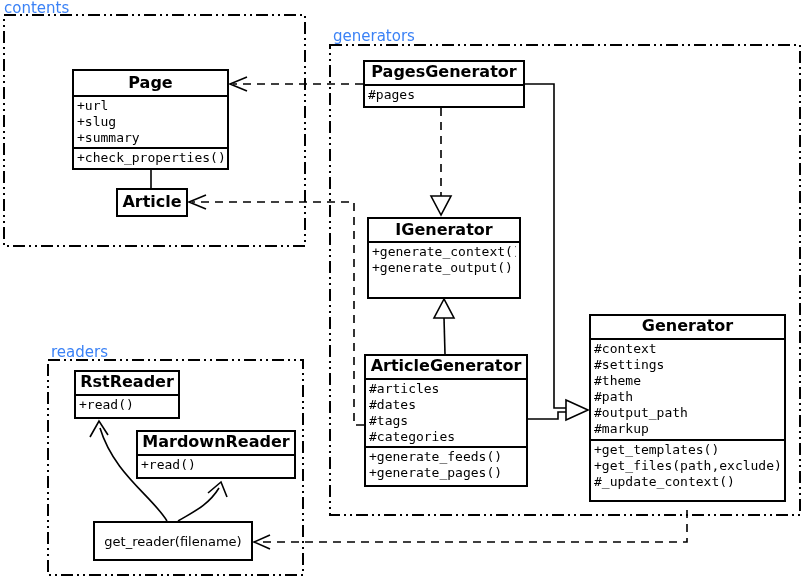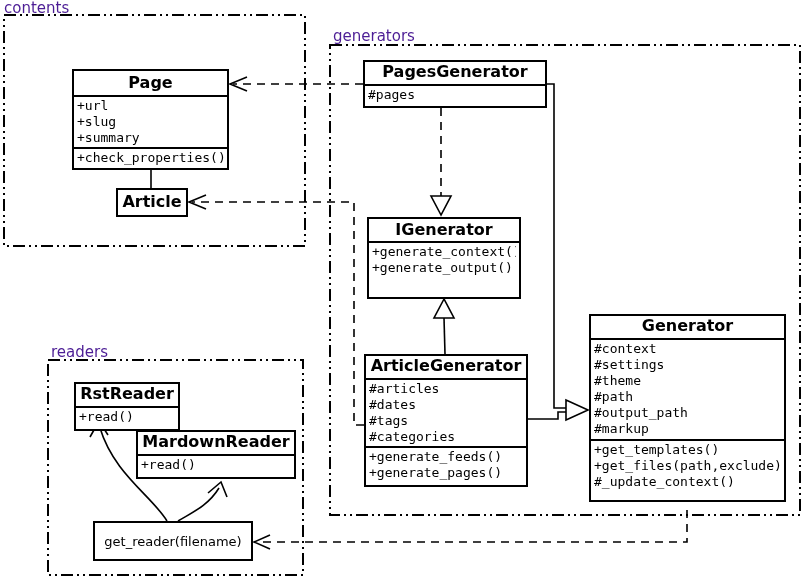--- a/index.html
+++ b/index.html
@@ -2,21 +2,21 @@
 <html><head>
 <meta charset="utf-8">
 <style>
   html,body{margin:0;padding:0;background:#ffffff;}
   .canvas{
     position:relative;width:803px;height:579px;background:#ffffff;
     font-family:"DejaVu Sans",sans-serif;color:#000;overflow:hidden;
   }
   svg.wires{position:absolute;left:0;top:0;width:803px;height:579px;}
   .pkg-label{
-    position:absolute;font-size:15px;line-height:16px;color:#4c1d95;
+    position:absolute;font-size:15px;line-height:16px;color:#3b82f6;
     font-family:"DejaVu Sans",sans-serif;white-space:pre;
   }
   .uml-class{
     position:absolute;background:#ffffff;border:2px solid #000;
     box-sizing:border-box;
   }
   .uml-title{
     font-size:16px;font-weight:bold;line-height:22px;padding:1px 2px;
     text-align:center;white-space:nowrap;overflow:hidden;
   }
@@ -109,21 +109,21 @@
     </div>
     <div class="uml-section">
       <div class="uml-member">+check_properties()</div>
     </div>
   </div>
 
   <div class="uml-class" style="left:116px;top:188px;width:72px;height:29px;">
     <div class="uml-title" style="padding:0;line-height:24px;">Article</div>
   </div>
 
-  <div class="uml-class" style="left:363px;top:60px;width:184px;height:48px;">
+  <div class="uml-class" style="left:363px;top:60px;width:162px;height:48px;">
     <div class="uml-title compact">PagesGenerator</div>
     <div class="uml-section">
       <div class="uml-member">#pages</div>
     </div>
   </div>
 
   <div class="uml-class" style="left:367px;top:217px;width:154px;height:82px;">
     <div class="uml-title" style="padding:0;line-height:22px;">IGenerator</div>
     <div class="uml-section">
       <div class="uml-member">+generate_context()</div>
@@ -155,21 +155,21 @@
       <div class="uml-member">#output_path</div>
       <div class="uml-member">#markup</div>
     </div>
     <div class="uml-section">
       <div class="uml-member">+get_templates()</div>
       <div class="uml-member">+get_files(path,exclude)</div>
       <div class="uml-member">#_update_context()</div>
     </div>
   </div>
 
-  <div class="uml-class" style="left:74px;top:370px;width:106px;height:49px;margin-top:12px;">
+  <div class="uml-class" style="left:74px;top:370px;width:106px;height:49px;">
     <div class="uml-title compact">RstReader</div>
     <div class="uml-section">
       <div class="uml-member">+read()</div>
     </div>
   </div>
 
   <div class="uml-class" style="left:136px;top:430px;width:160px;height:49px;">
     <div class="uml-title compact">MardownReader</div>
     <div class="uml-section">
       <div class="uml-member">+read()</div>

